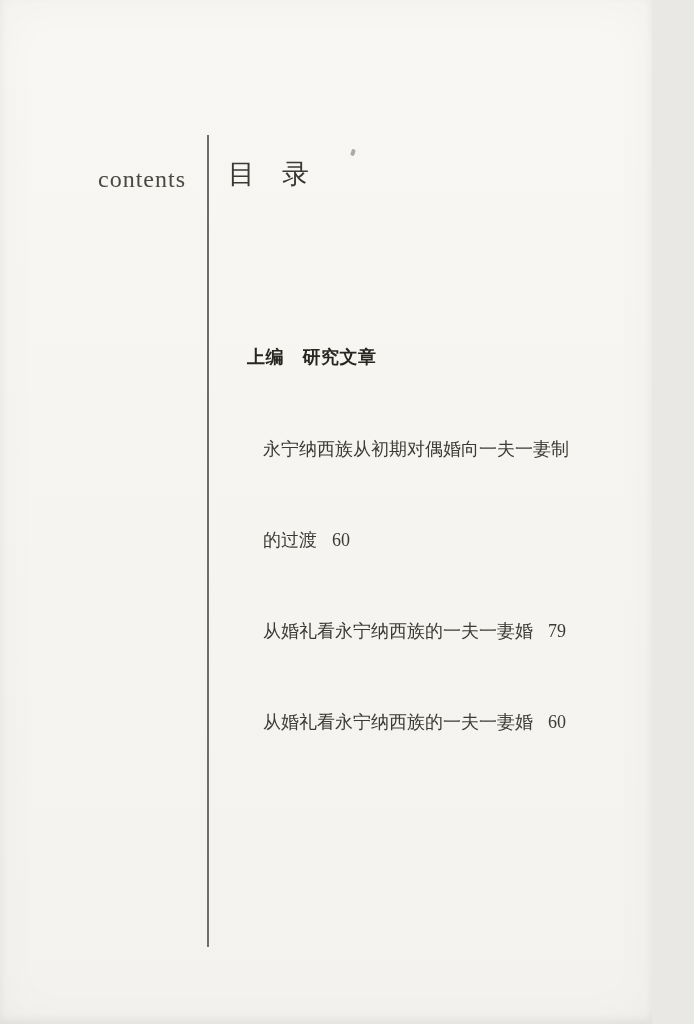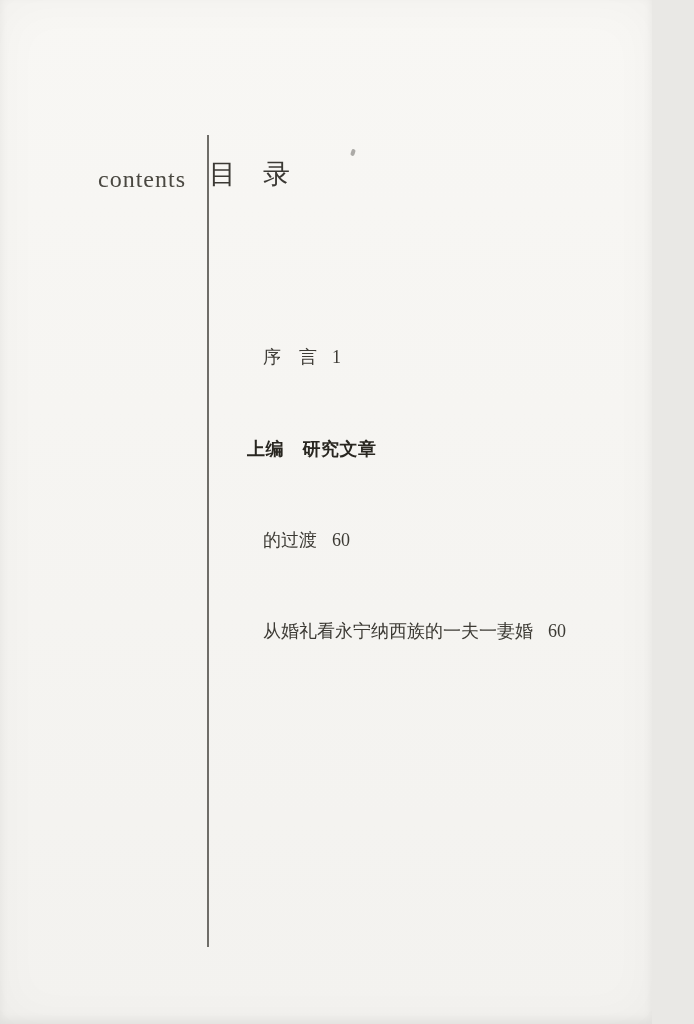--- a/index.html
+++ b/index.html
@@ -24,21 +24,21 @@
     color:#4a4841;
   }
   .v-rule {
     position:absolute;
     left:207px; top:135px;
     width:2px; height:812px;
     background:#6f6d68;
   }
   .page-title {
     position:absolute;
-    left:209px; top:156px;
+    left:228px; top:156px;
     font-size:27px;
     color:#3b3934;
     white-space:pre;
   }
   .toc {
     position:absolute;
     left:217px; top:312px;
     width:440px;
     font-size:18px;
     line-height:30.4px;
@@ -71,34 +71,37 @@
   <div class="contents-label">contents</div>
 
   <div class="v-rule"></div>
 
   <div class="page-title">目　录</div>
 
   <div class="speck"></div>
 
   <div class="toc">
 
-    <div class="toc-line item">
-      <span>序　言</span><span class="pagenum">1</span>
-    </div>
 
     <div class="toc-line section">
       <span>上编　研究文章</span>
     </div>
 
 
 
+    <div class="toc-line item">
+      <span>永宁纳西族从初期对偶婚向一夫一妻制</span>
+    </div>
 
     <div class="toc-line item">
       <span>的过渡</span><span class="pagenum">60</span>
     </div>
 
+    <div class="toc-line item">
+      <span>从婚礼看永宁纳西族的一夫一妻婚</span><span class="pagenum">79</span>
+    </div>
 
     <div class="toc-line item">
       <span>从婚礼看永宁纳西族的一夫一妻婚</span><span class="pagenum">60</span>
     </div>
 
   </div>
 </div>
 
 </body></html>

